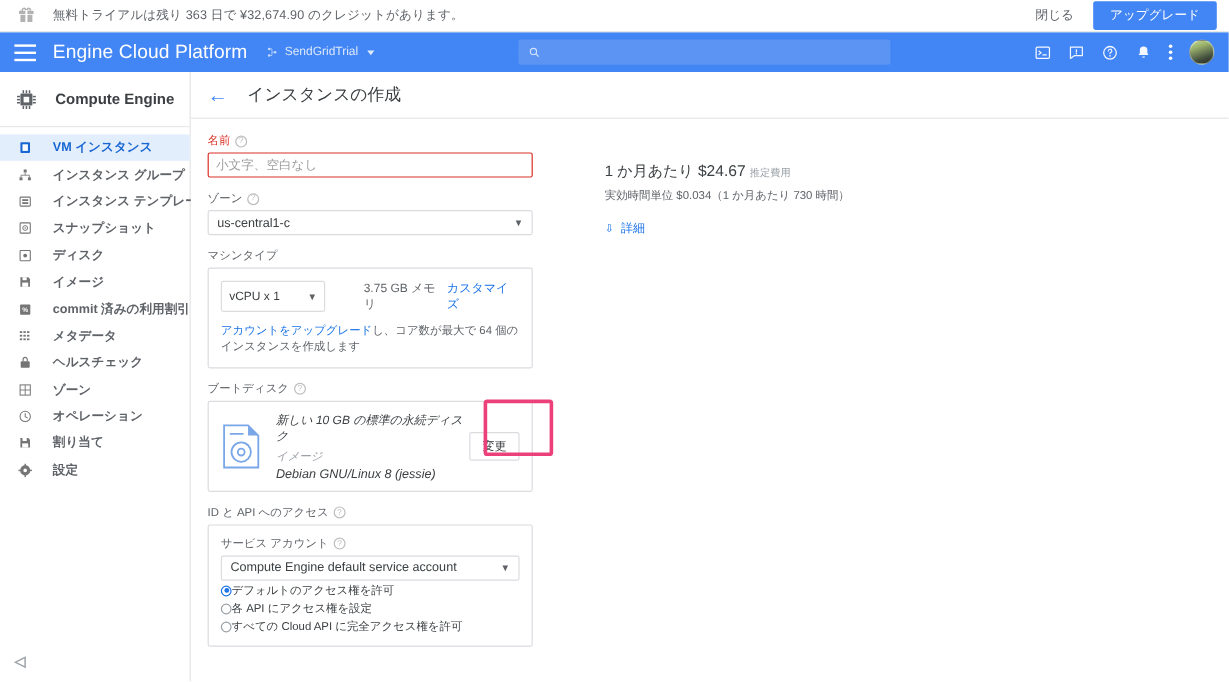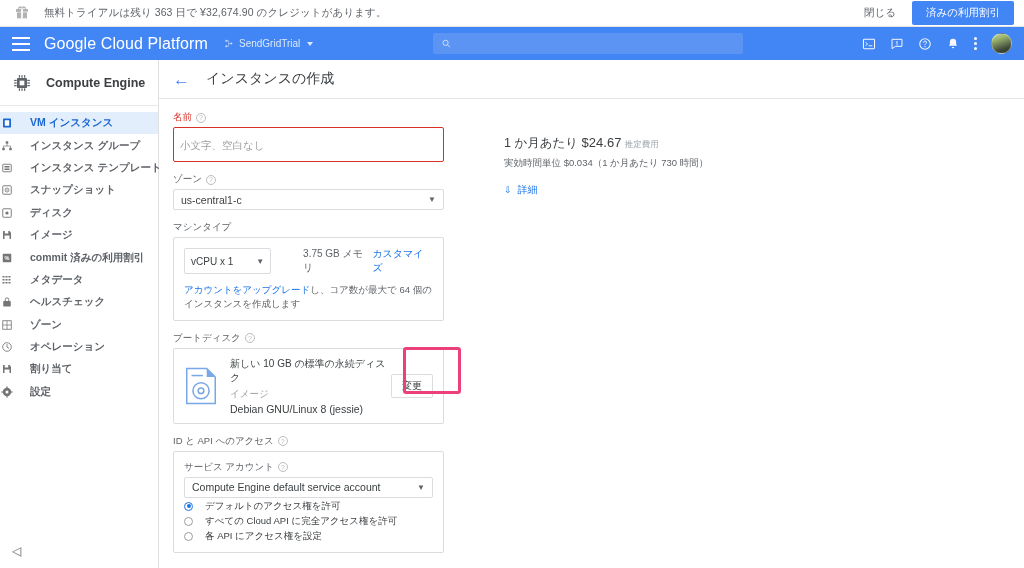--- a/index.html
+++ b/index.html
@@ -94,21 +94,21 @@
   }
   .sb-header {
     display: flex; align-items: center; height: 46px;
     padding-left: 12px; border-bottom: 1px solid #e8e8e8;
   }
   .sb-header .chip-icon { width: 20px; height: 20px; flex: 0 0 20px; }
   .sb-title { margin-left: 14px; font-size: 12.5px; color: #3c4043; }
   .sb-list { padding-top: 6px; }
   .sb-item {
     display: flex; align-items: center; height: 22.4px;
-    cursor: pointer; font-size: 10.5px; color: #5f6368;
+    padding-left: 14px; cursor: pointer; font-size: 10.5px; color: #5f6368;
     white-space: nowrap;
   }
   .sb-item .sb-ic { width: 14px; height: 14px; flex: 0 0 14px; display: flex; align-items: center; justify-content: center; }
   .sb-item .sb-label { margin-left: 16px; }
   .sb-item.active { background: #e3eefd; color: #1967d2; }
   .sb-item.active .sb-ic svg { fill: #1967d2; }
   .sb-collapse {
     position: absolute; bottom: 10px; left: 12px;
     font-size: 12px; color: #9aa0a6; cursor: pointer;
   }
@@ -128,21 +128,21 @@
 
   .field-label { font-size: 9.5px; color: #5f6368; margin-bottom: 3px; display: flex; align-items: center; gap: 4px; }
   .field-label.required { color: #d93025; }
   .help-dot {
     width: 10px; height: 10px; border-radius: 50%;
     border: 1px solid #bdbdbd; color: #bdbdbd; font-size: 7px;
     display: inline-flex; align-items: center; justify-content: center;
     cursor: pointer; flex: 0 0 10px; line-height: 1;
   }
   .text-input {
-    width: 100%; height: 35px; border: 1px solid #d93025; border-radius: 2px;
+    width: 100%; height: 21px; border: 1px solid #d93025; border-radius: 2px;
     padding: 0 6px; font-size: 10.5px; font-family: inherit; color: #212121; outline: none;
     background: #fff;
   }
   .text-input::placeholder { color: #9e9e9e; }
   .error-text { color: #d93025; font-size: 9.5px; margin-top: 3px; }
 
   .select-box {
     width: 100%; height: 21px; border: 1px solid #dadce0; border-radius: 2px;
     display: flex; align-items: center; justify-content: space-between;
     padding: 0 7px; font-size: 10.5px; color: #3c4043; background: #fff; cursor: pointer;
@@ -161,21 +161,21 @@
     display: flex; align-items: center; justify-content: space-between;
     padding: 12px 6px; font-size: 10px; color: #3c4043; cursor: pointer; background: #fff; gap: 16px;
   }
   .mt-mem { font-size: 10px; color: #5f6368; margin-left: 32px; }
   .mt-custom { font-size: 10px; color: #1a73e8; margin-left: auto; cursor: pointer; }
   .mt-note { font-size: 9.5px; color: #5f6368; line-height: 1.45; margin-top: 8px; }
   .mt-note a { color: #1a73e8; text-decoration: none; cursor: pointer; }
 
   .disk-panel { display: flex; align-items: center; padding: 8px 10px; }
   .disk-icon { width: 34px; height: 38px; flex: 0 0 34px; }
-  .disk-texts { margin-left: 12px; flex: 1; }
+  .disk-texts { margin-left: 12px; flex: 1; font-style: italic; }
   .disk-line1 { font-size: 10px; color: #3c4043; }
   .disk-line2 { font-size: 9.5px; color: #9aa0a6; margin-top: 3px; }
   .disk-line3 { font-size: 10.5px; color: #3c4043; margin-top: 2px; }
   .change-btn {
     border: 1px solid #dadce0; background: #fff; border-radius: 2px;
     font-size: 10px; color: #3c4043; padding: 4px 10px; cursor: pointer;
     font-family: inherit;
   }
   .highlight-box {
     position: absolute; border: 3px solid #ec407a; border-radius: 3px;
@@ -185,21 +185,21 @@
   .radio-row { display: flex; align-items: center; margin-top: 2px; cursor: pointer; }
   .radio {
     width: 9px; height: 9px; border-radius: 50%; border: 1px solid #9aa0a6;
     flex: 0 0 9px; position: relative; background: #fff;
   }
   .radio.checked { border-color: #1a73e8; }
   .radio.checked::after {
     content: ""; position: absolute; left: 1.5px; top: 1.5px;
     width: 4px; height: 4px; border-radius: 50%; background: #1a73e8;
   }
-  .radio-label { font-size: 9.5px; color: #3c4043; margin-left: 12px; }
+  .radio-label { font-size: 9.5px; color: #3c4043; margin-left: 0; }
   .chev { font-size: 9px; color: #1a73e8; }
 
   .price-main { font-size: 12.5px; color: #3c4043; }
   .price-main b { font-weight: 400; font-size: 13px; }
   .price-small { font-size: 8.5px; color: #9aa0a6; }
   .price-sub { font-size: 9.5px; color: #5f6368; margin-top: 5px; }
   .price-detail { display: flex; align-items: center; gap: 6px; margin-top: 13px; font-size: 10px; color: #1a73e8; cursor: pointer; }
 </style>
 </head>
 <body>
@@ -208,30 +208,30 @@
 
   <div class="trial-banner">
     <svg class="gift-icon" viewBox="0 0 24 24">
       <path fill="#757575" d="M20 6h-2.2a3 3 0 0 0-5.8-1.8A3 3 0 0 0 6.2 6H4a1 1 0 0 0-1 1v3h9V7h-1V6h1V7h-1V6zM9 4.2a1.3 1.3 0 1 1 0 2.6A1.3 1.3 0 0 1 9 4.2zm6 0a1.3 1.3 0 1 1 0 2.6 1.3 1.3 0 0 1 0-2.6z"></path>
       <rect x="3" y="6" width="18" height="4" fill="#757575"></rect>
       <rect x="4.5" y="11" width="15" height="9" fill="#757575"></rect>
       <rect x="10.7" y="5" width="2.6" height="15" fill="#fff"></rect>
     </svg>
     <span class="trial-text">無料トライアルは残り 363 日で ¥32,674.90 のクレジットがあります。</span>
     <button class="trial-close">閉じる</button>
-    <button class="trial-upgrade">済みの利用割引</button>
+    <button class="trial-upgrade">アップグレード</button>
   </div>
 
   <div class="topnav">
     <div class="hamburger">
       <span></span>
         <span></span>
         <span></span>
     </div>
-    <div class="brand">Google Cloud Platform</div>
+    <div class="brand">Engine Cloud Platform</div>
 
     <div class="project-chip">
       <svg class="project-dots" viewBox="0 0 24 24">
         <circle cx="5" cy="6" r="2.3" fill="#dce8fc"></circle>
         <circle cx="5" cy="18" r="2.3" fill="#dce8fc"></circle>
         <circle cx="16" cy="12" r="2.3" fill="#dce8fc"></circle>
         <path d="M5 6h5v12H5" stroke="#dce8fc" stroke-width="1.3" fill="none"></path>
         <path d="M10 12h5" stroke="#dce8fc" stroke-width="1.3" fill="none"></path>
       </svg>
       <span>SendGridTrial</span>
@@ -553,25 +553,25 @@
                 <span class="select-caret">▼</span>
               </div>
 
 
               <div class="radio-row">
                 <span class="radio checked"></span>
                 <span class="radio-label">デフォルトのアクセス権を許可</span>
               </div>
               <div class="radio-row">
                 <span class="radio"></span>
-                <span class="radio-label">すべての Cloud API に完全アクセス権を許可</span>
+                <span class="radio-label">各 API にアクセス権を設定</span>
               </div>
               <div class="radio-row">
                 <span class="radio"></span>
-                <span class="radio-label">各 API にアクセス権を設定</span>
+                <span class="radio-label">すべての Cloud API に完全アクセス権を許可</span>
               </div>
             </div>
           </div>
 
         </div>
 
         <div class="price-col">
           <div class="price-main">
             <span>1 か月あたり</span>
             <b>$24.67</b>

